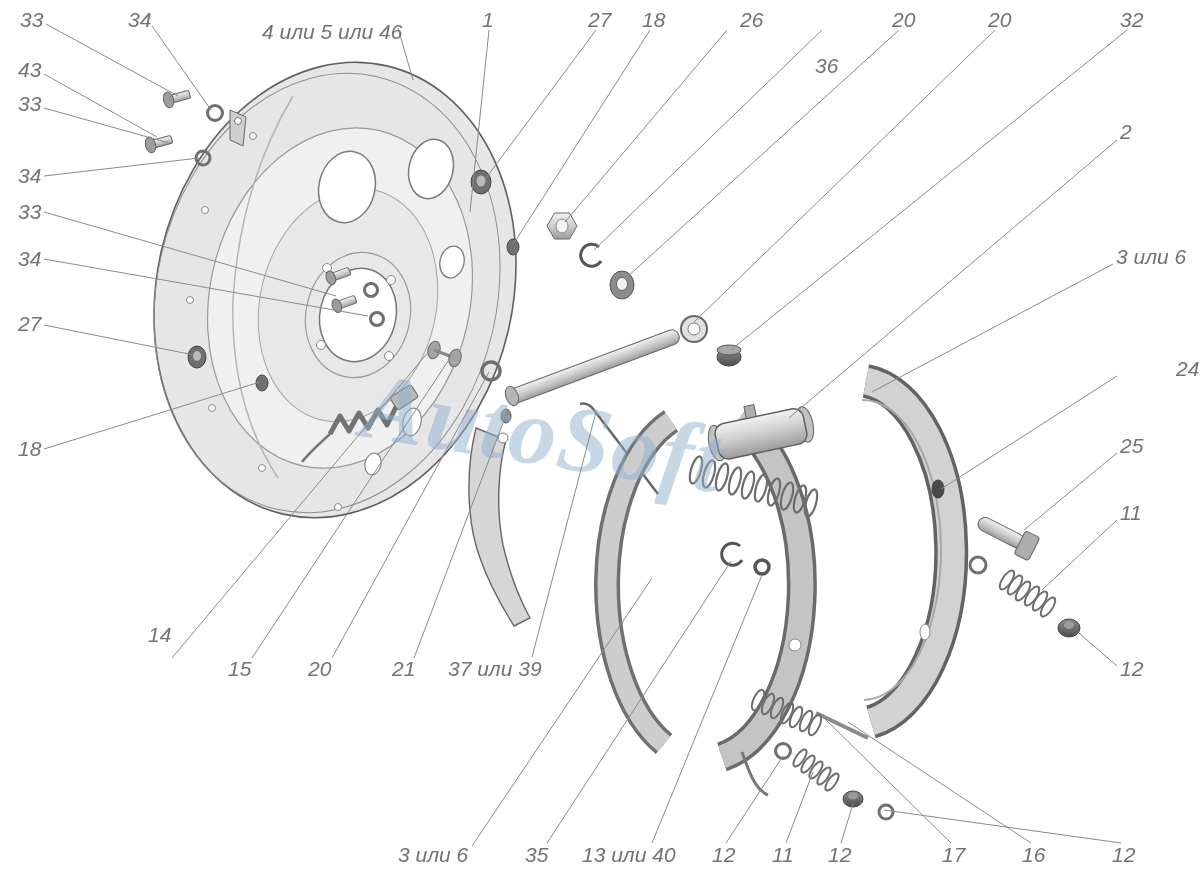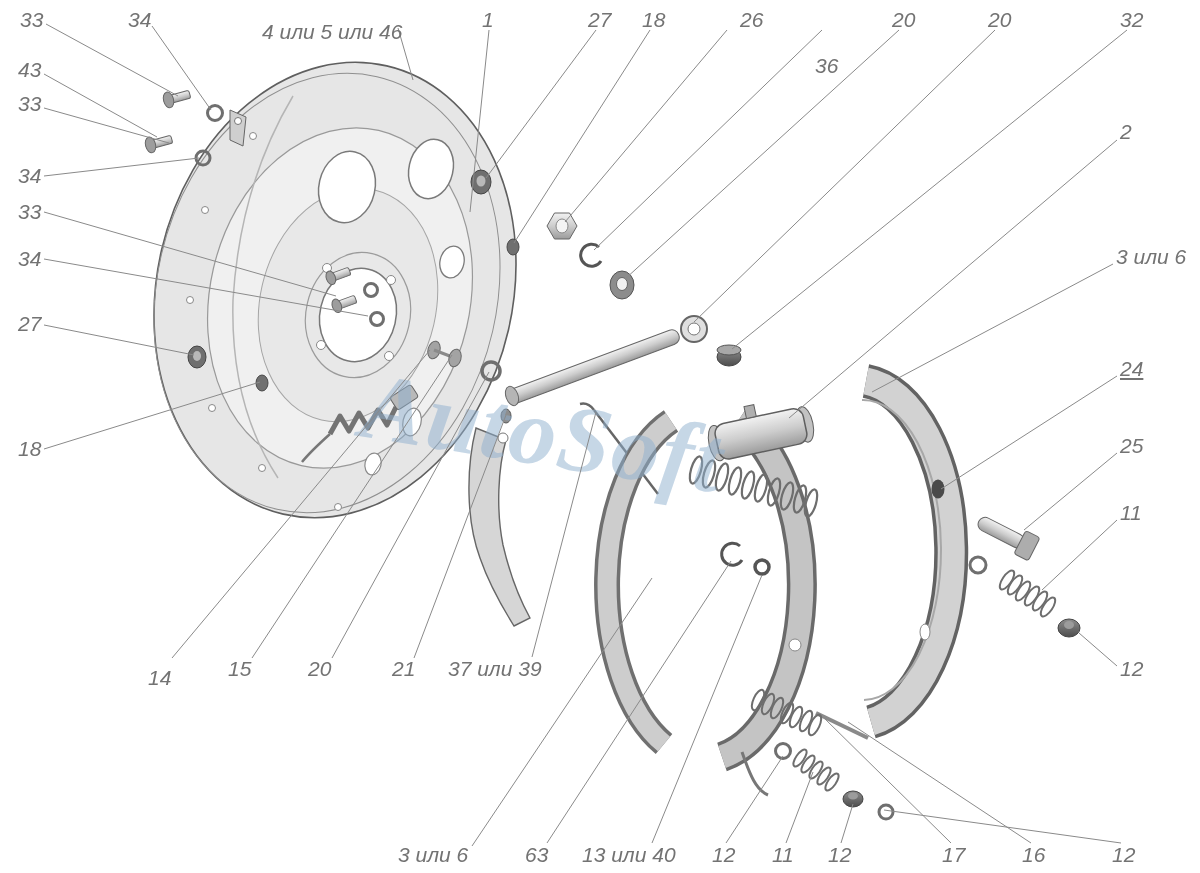--- a/index.html
+++ b/index.html
@@ -317,31 +317,31 @@
       <div class="callout" style="left: 1120px; top: 8px;">32</div>
       <div class="callout" style="left: 18px; top: 58px;">43</div>
       <div class="callout" style="left: 18px; top: 92px;">33</div>
       <div class="callout" style="left: 18px; top: 164px;">34</div>
       <div class="callout" style="left: 18px; top: 200px;">33</div>
       <div class="callout" style="left: 18px; top: 247px;">34</div>
       <div class="callout" style="left: 18px; top: 312px;">27</div>
       <div class="callout" style="left: 18px; top: 437px;">18</div>
       <div class="callout" style="left: 1120px; top: 120px;">2</div>
       <div class="callout" style="left: 1116px; top: 245px;">3 или 6</div>
-      <div class="callout" style="left: 1120px; top: 357px; text-decoration: underline;">24</div>
+      <div class="callout" style="left: 1176px; top: 357px;">24</div>
       <div class="callout" style="left: 1120px; top: 434px;">25</div>
       <div class="callout" style="left: 1120px; top: 501px;">11</div>
       <div class="callout" style="left: 1120px; top: 657px;">12</div>
-      <div class="callout" style="left: 148px; top: 666px;">14</div>
+      <div class="callout" style="left: 148px; top: 623px;">14</div>
       <div class="callout" style="left: 228px; top: 657px;">15</div>
       <div class="callout" style="left: 308px; top: 657px;">20</div>
       <div class="callout" style="left: 392px; top: 657px;">21</div>
       <div class="callout" style="left: 448px; top: 657px;">37 или 39</div>
       <div class="callout" style="left: 398px; top: 843px;">3 или 6</div>
-      <div class="callout" style="left: 525px; top: 843px;">63</div>
+      <div class="callout" style="left: 525px; top: 843px;">35</div>
       <div class="callout" style="left: 582px; top: 843px;">13 или 40</div>
       <div class="callout" style="left: 712px; top: 843px;">12</div>
       <div class="callout" style="left: 772px; top: 843px;">11</div>
       <div class="callout" style="left: 828px; top: 843px;">12</div>
       <div class="callout" style="left: 942px; top: 843px;">17</div>
       <div class="callout" style="left: 1022px; top: 843px;">16</div>
       <div class="callout" style="left: 1112px; top: 843px;">12</div>
     </div>
 </div>
 

